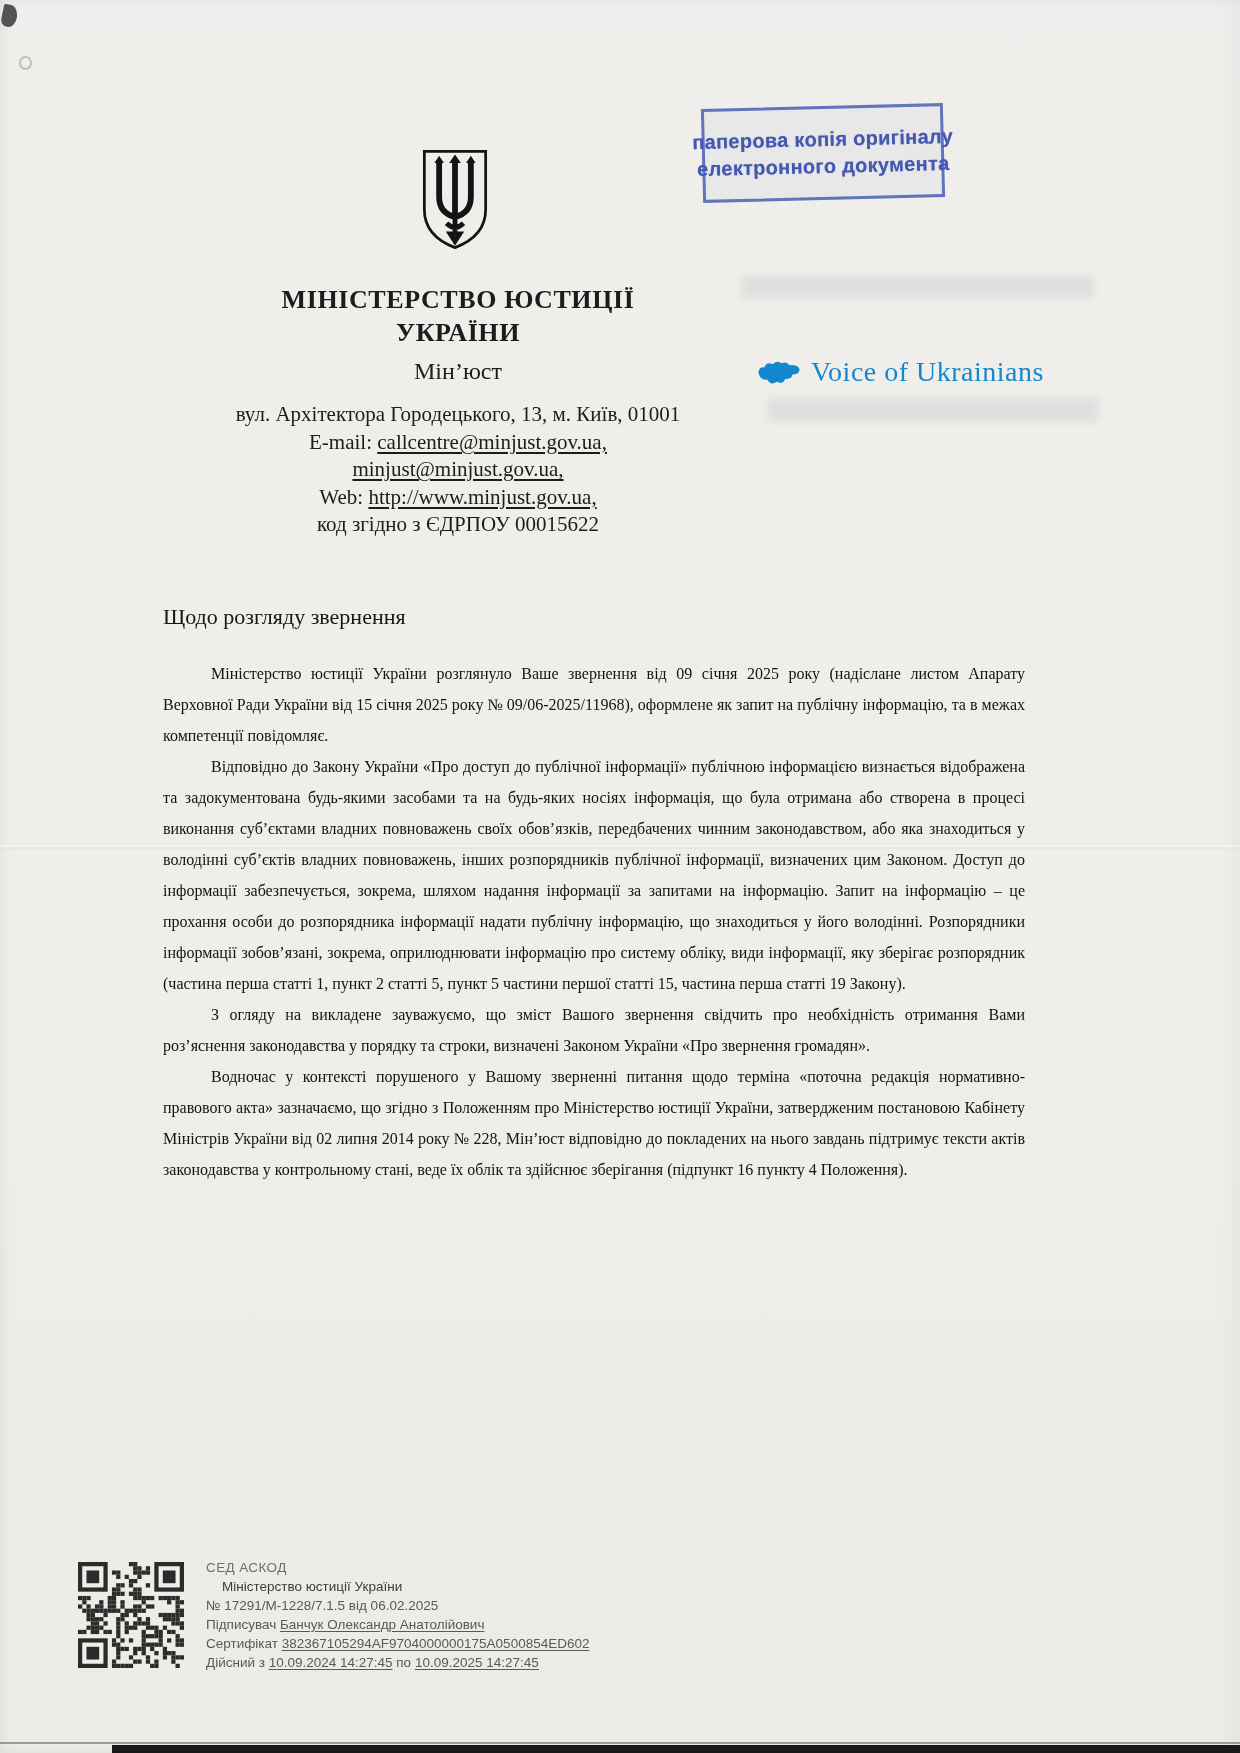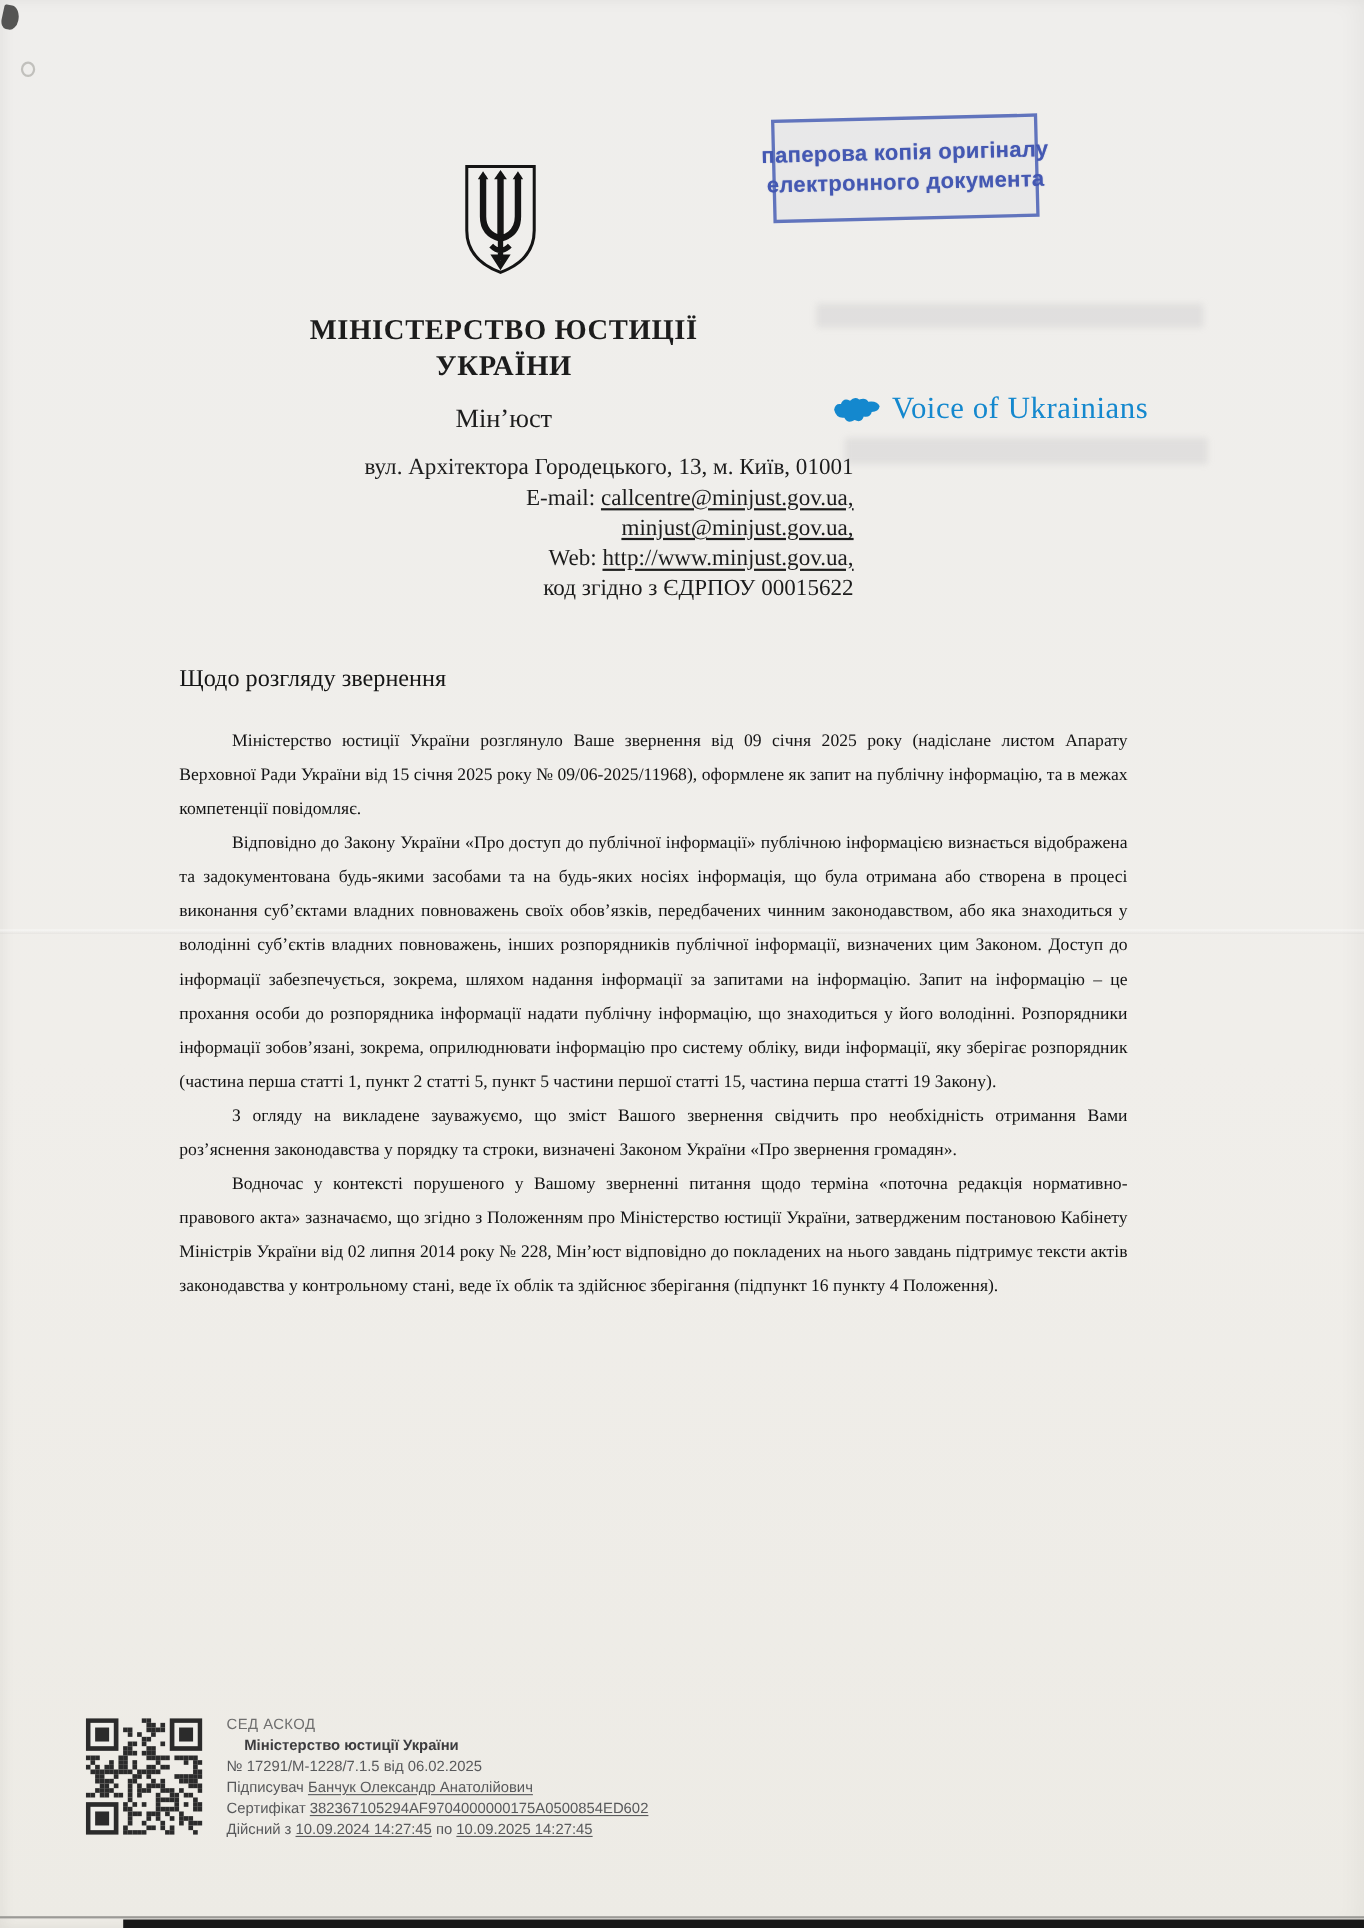--- a/index.html
+++ b/index.html
@@ -24,41 +24,41 @@
     color:#4458b2;background:rgba(95,115,195,.045);
     font-family:"Liberation Sans",sans-serif;font-weight:bold;font-size:20px;line-height:27px;
     text-shadow:0 0 1px rgba(68,88,178,.55);letter-spacing:.3px;white-space:nowrap;
   }
   
   .emblem{position:absolute;left:418px;top:146px;width:74px;height:106px;}
 
   
   .letterhead{position:absolute;left:140px;top:283px;width:636px;text-align:center;color:#1c1c1c;}
   .lh-org{font-weight:bold;font-size:26px;line-height:33px;letter-spacing:.6px;}
-  .lh-short{font-size:24px;line-height:30px;margin-top:17px;}
-  .lh-contact{font-size:21px;line-height:27.5px;margin-top:15px;text-align:right;}
+  .lh-short{font-size:24px;line-height:30px;margin-top:7px;}
+  .lh-contact{font-size:21px;line-height:27.5px;margin-top:15px;}
   .lh-contact .lnk{text-decoration:underline;text-underline-offset:3px;color:#1c1c1c;}
 
   
   .voice{position:absolute;left:756px;top:356px;display:flex;align-items:center;gap:9px;}
   .voice .vtxt{color:#1488ce;font-weight:normal;font-size:28px;letter-spacing:.5px;white-space:nowrap;}
   .ghost{position:absolute;background:rgba(150,152,158,.16);filter:blur(3px);border-radius:3px;}
   .ghost1{left:742px;top:276px;width:352px;height:22px;}
   .ghost2{left:768px;top:398px;width:330px;height:24px;}
 
   
   .subject{position:absolute;left:163px;top:604px;font-weight:normal;font-size:22px;color:#161616;}
   .bodytext{position:absolute;left:163px;top:658px;width:862px;font-size:16px;line-height:31px;color:#131313;text-align:justify;}
   .bodytext p{margin:0;text-indent:48px;}
 
   
   .sig{position:absolute;left:78px;top:1558px;display:flex;gap:22px;align-items:flex-start;
        font-family:"Liberation Sans",sans-serif;color:#58595b;font-size:13.5px;line-height:19px;}
   .sig .qr{width:106px;height:106px;margin-top:4px;}
-  .sig .org{font-weight:bold;color:#3c3c3e;padding-left:16px;}
+  .sig .org{font-weight:normal;color:#3c3c3e;padding-left:16px;}
   .sig .ul{text-decoration:underline;text-underline-offset:2px;}
   .sig .sys{color:#6e6e6e;letter-spacing:.4px;}
 </style>
 </head>
 <body>
 
 <div class="page">
 
   <div class="speck1"></div>
   <div class="speck2"></div>

